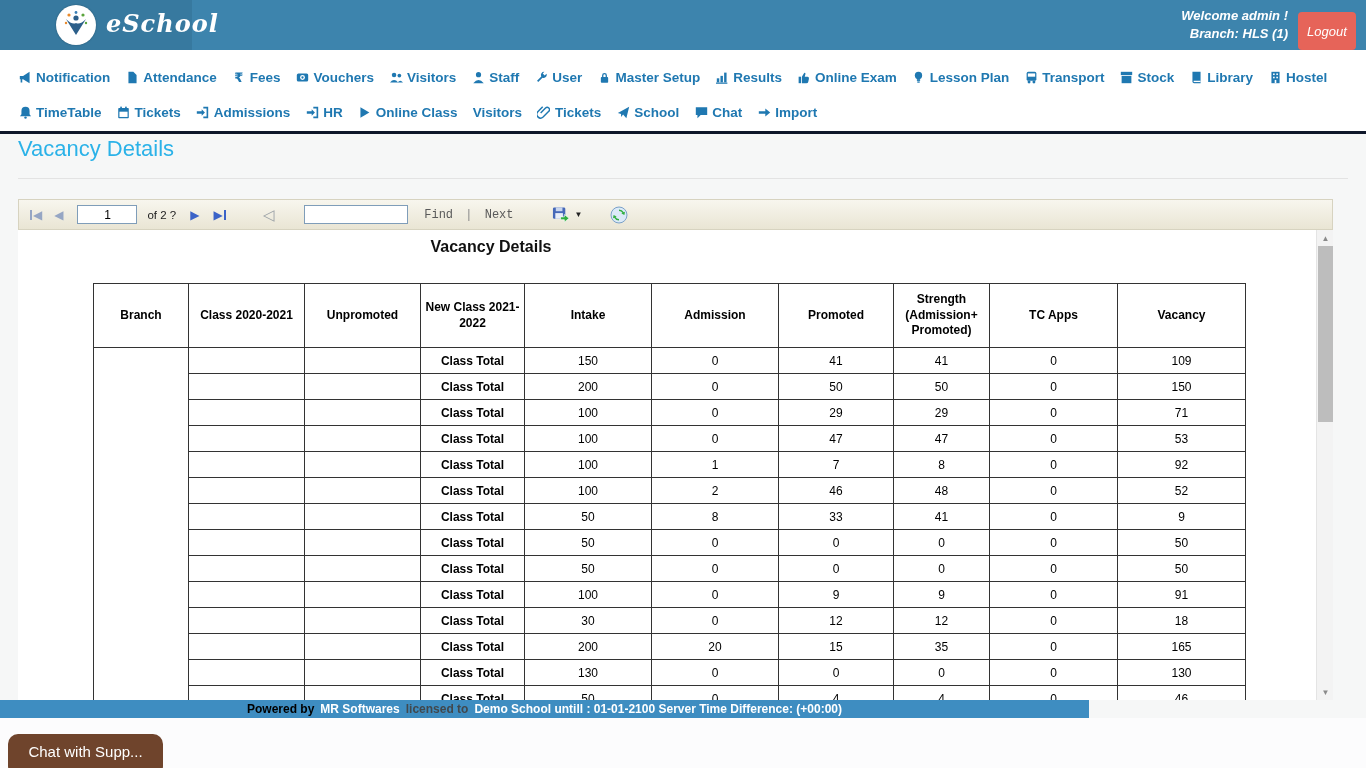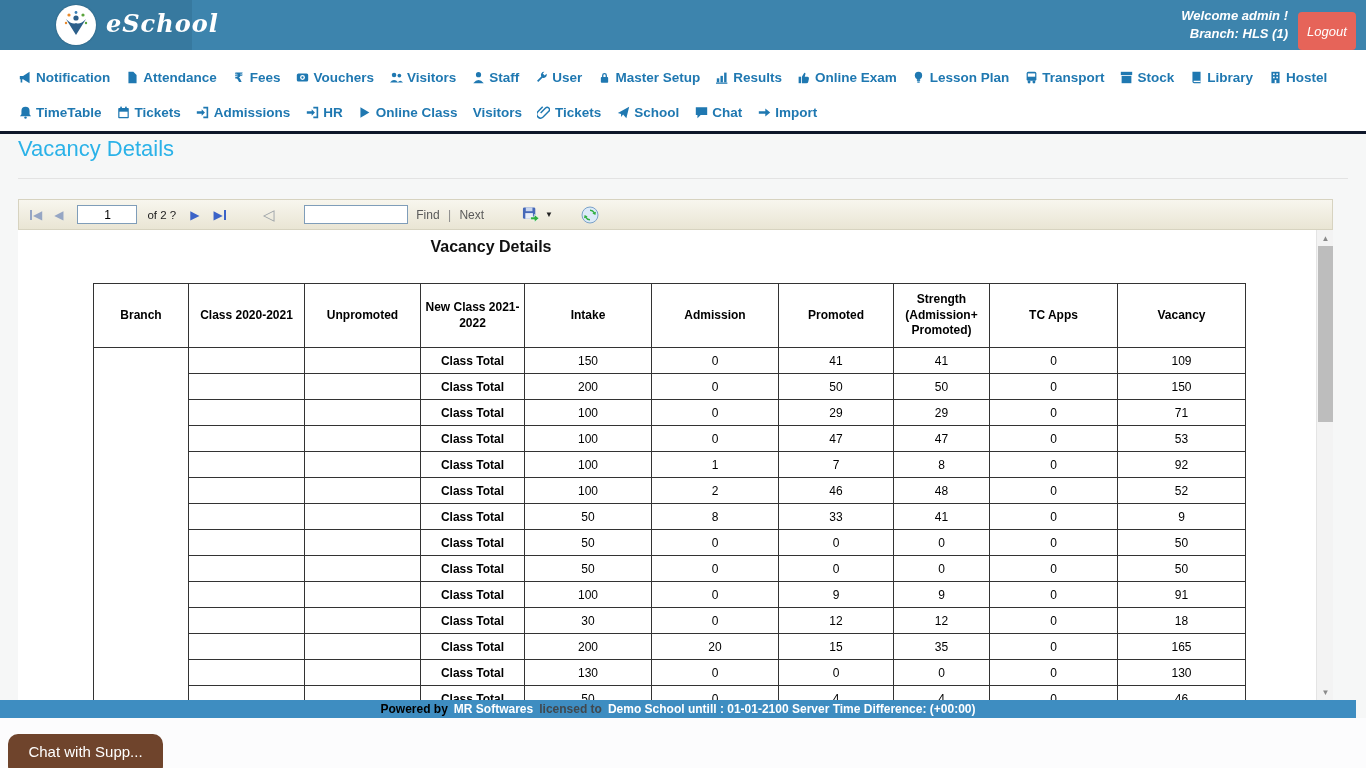--- a/index.html
+++ b/index.html
@@ -47,21 +47,21 @@
              display:flex; align-items:center; padding:0 10px; font-size:12px; color:#333; }
   .pg { color:#3b63c8; font-size:12px; cursor:pointer; display:inline-flex; align-items:center; line-height:1; }
   .pg.disabled { color:#96a6c4; }
   .pg .bar { display:inline-block; width:2px; height:10px; background:currentColor; margin:0 1px; }
   .page-input { width:60px; height:19px; margin-left:14px; border:1px solid #7f9db9; font-size:12px;
                 text-align:center; background:#fff; font-family:"Liberation Sans",sans-serif; }
   .of-label { margin-left:10px; font-size:11.5px; color:#222; }
   .back-arrow { margin-left:36px; color:#9aa0a6; font-size:15px; cursor:pointer; }
   .find-input { width:104px; height:19px; margin-left:30px; border:1px solid #7f9db9; background:#fff;
                 font-size:12px; font-family:"Liberation Sans",sans-serif; padding:0 3px; }
-  .find-links { margin-left:8px; color:#5a5a5a; font-size:12px; }
+  .find-links { margin-left:16px; color:#5a5a5a; font-size:12px;font-family:Liberation Mono, monospace; }
   .find-links .lnk { cursor:pointer; }
   .find-links .sep { margin:0 5px; color:#8a8a8a; }
   .tb-icon { display:inline-flex; align-items:center; cursor:pointer; }
   .export-icon { margin-left:38px; }
   .export-caret { font-size:8px; color:#222; margin-left:4px; cursor:pointer; }
   .refresh-icon { margin-left:28px; }
 
   
   .report-canvas { position:absolute; left:18px; top:230px; width:1315px; height:470px; background:#fff; overflow:hidden; }
   .report-title { position:absolute; left:0; top:8px; width:946px; text-align:center; font-size:16px;
@@ -76,21 +76,21 @@
 
   
   .vscroll { position:absolute; right:0; top:0; width:17px; height:470px; background:#f3f3f3; border-left:1px solid #e4e4e4; }
   .vscroll .arr { position:absolute; left:0; width:17px; height:16px; color:#8a8a8a; font-size:8px;
                   display:flex; align-items:center; justify-content:center; cursor:pointer; }
   .vscroll .arr.up { top:0; }
   .vscroll .arr.down { bottom:0; }
   .vscroll .thumb { position:absolute; left:1px; top:16px; width:15px; height:176px; background:#bdbdbd; cursor:pointer; }
 
   
-  .footer { position:absolute; left:0; top:700px; width:1356px; height:18px; background:#3e8dc1;
+  .footer { position:absolute; left:0; top:700px; width:1089px; height:18px; background:#3e8dc1;
             display:flex; align-items:center; justify-content:center; font-size:12px; font-weight:bold; z-index:5; }
   .footer span { margin:0 3px; white-space:nowrap; }
   .f-black { color:#000; }
   .f-white { color:#fff; }
   .f-gray  { color:#41484d; }
   .bottom-area { position:absolute; left:0; top:718px; width:1366px; height:50px; background:#fcfcfd; }
 
   
   .chat-btn { position:absolute; left:8px; top:734px; width:155px; height:42px; background:#6f442c; color:#fff;
               border:none; border-radius:10px; font-size:15px; text-align:center; padding-bottom:8px;

